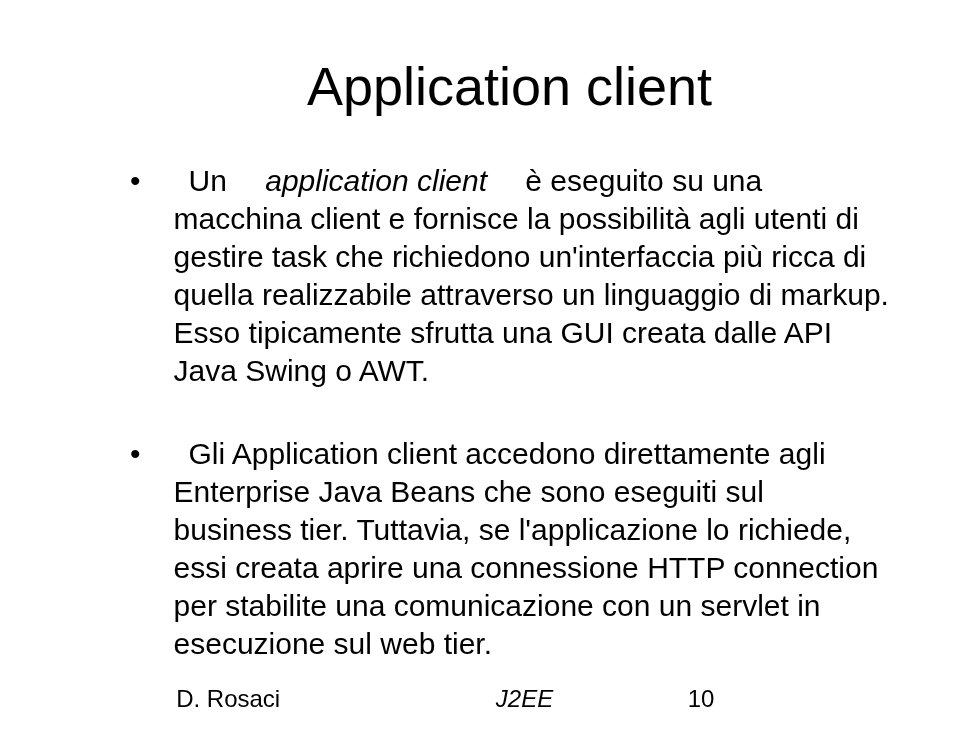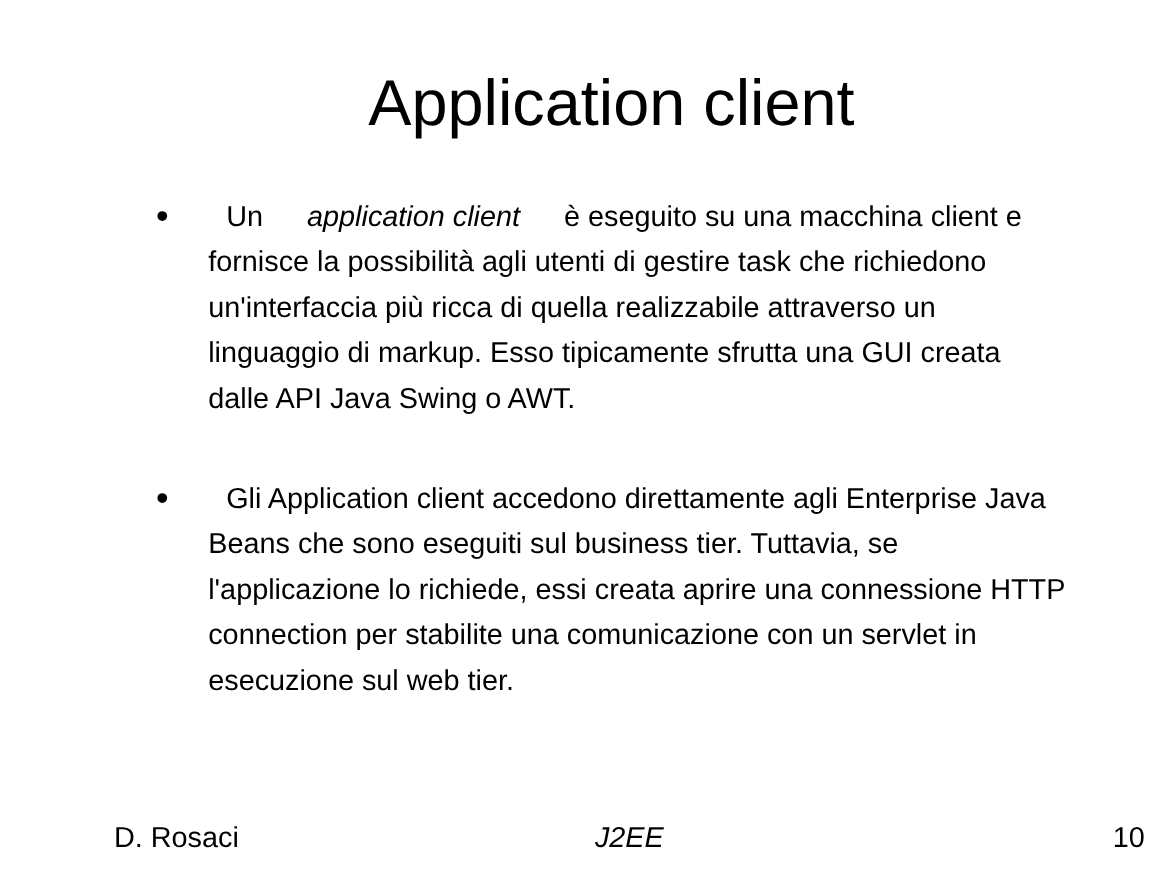--- a/index.html
+++ b/index.html
@@ -31,49 +31,49 @@
       align-items: flex-start;
       margin-bottom: 4px;
     }
     .bullet-marker {
       font-size: 30px;
       line-height: 38px;
       margin-right: 18px;
       flex-shrink: 0;
     }
     .bullet-text {
-      font-size: 24px;
+      font-size: 30px;
       line-height: 38px;
     }
     .italic {
       font-style: italic;
     }
     .footer {
       position: absolute;
       bottom: 25px;
       left: 0;
       width: 100%;
       display: flex;
       justify-content: space-between;
       align-items: center;
       padding: 0 35px;
       font-size: 24px;
     }
     .footer-left {
       flex: 1;
-      text-align: left;
+      text-align: center;
     }
     .footer-center {
       flex: 1;
       text-align: center;
       font-style: italic;
     }
     .footer-right {
       flex: 1;
-      text-align: right;
+      text-align: left;
     }
   </style>
 </head>
 <body>
 
 <h1 class="title">Application client</h1>
 
 <div class="content">
   <div class="bullet-item">
     <span class="bullet-marker">•</span>

